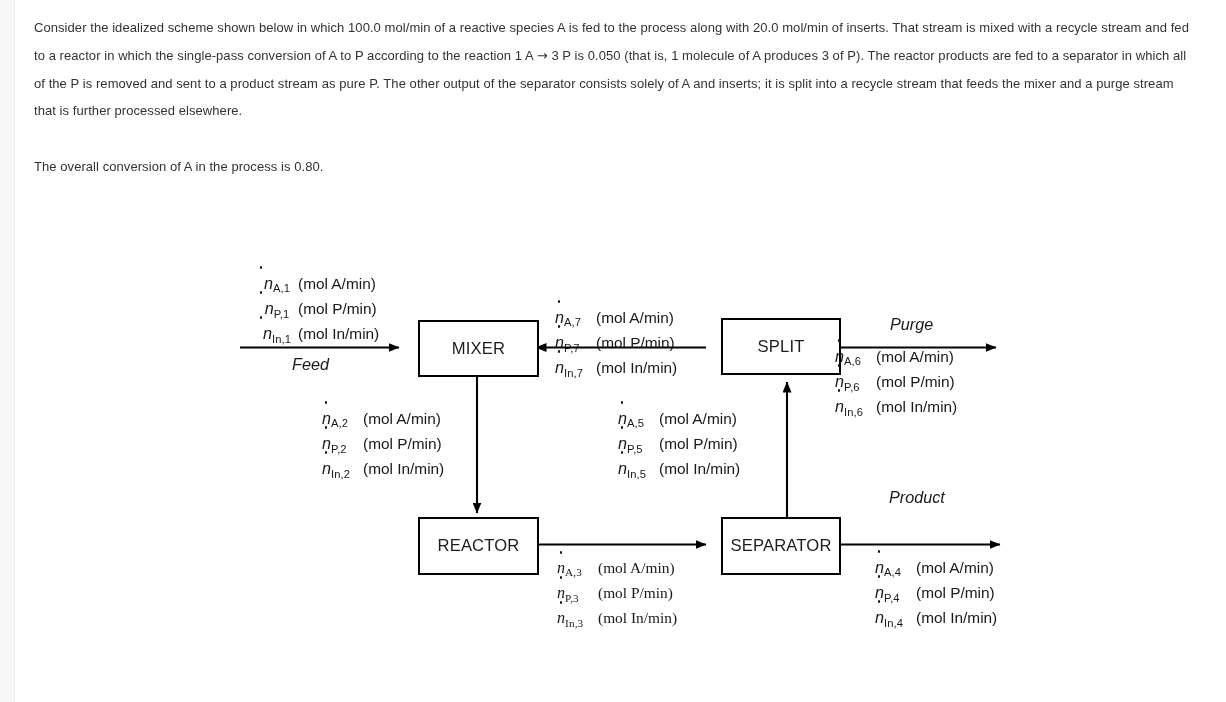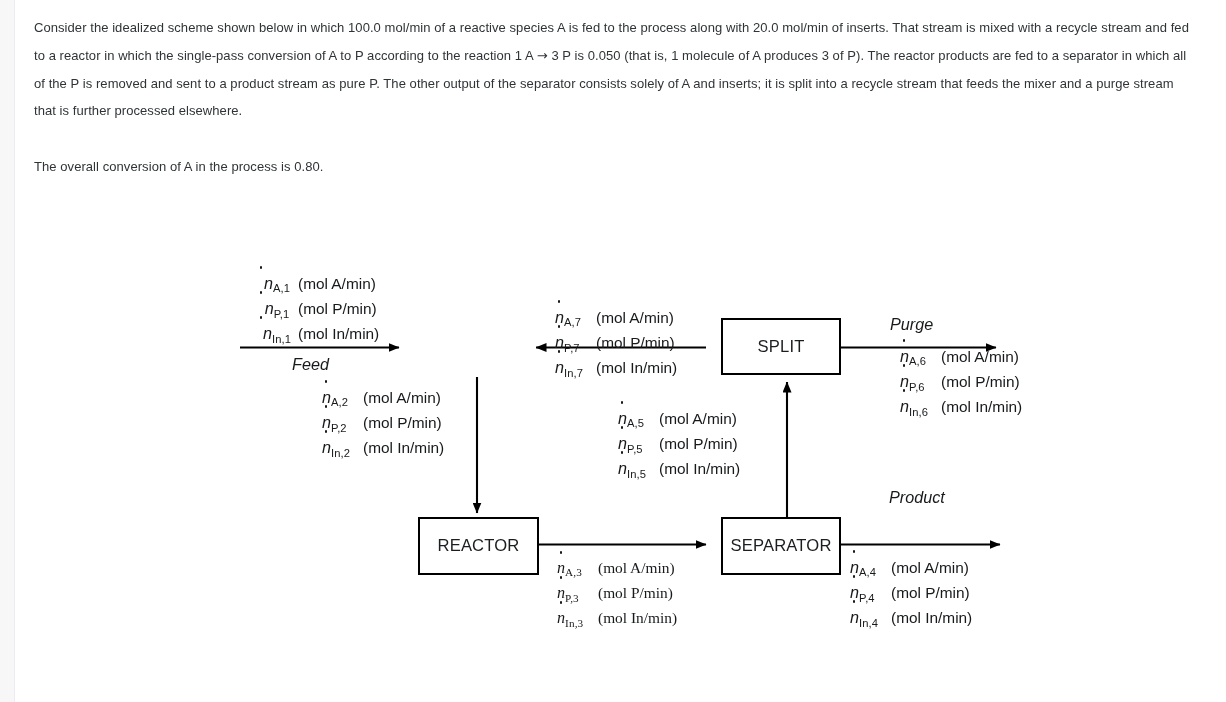--- a/index.html
+++ b/index.html
@@ -161,20 +161,23 @@
 
         <line x1="524" y1="544.5" x2="691" y2="544.5" stroke="#000000" stroke-width="2.1" marker-end="url(#arrowR)"></line>
 
         <line x1="772" y1="517" x2="772" y2="382" stroke="#000000" stroke-width="2.1" marker-end="url(#arrowU)"></line>
 
         <line x1="826" y1="347.5" x2="981" y2="347.5" stroke="#000000" stroke-width="2.1" marker-end="url(#arrowR)"></line>
 
         <line x1="826" y1="544.5" x2="985" y2="544.5" stroke="#000000" stroke-width="2.1" marker-end="url(#arrowR)"></line>
       </svg>
 
+      <div class="unit-box" style="left:403px; top:320px; width:121px; height:57px;">
+        <span>MIXER</span>
+      </div>
 
       <div class="unit-box" style="left:706px; top:318px; width:120px; height:57px;">
         <span>SPLIT</span>
       </div>
 
       <div class="unit-box" style="left:403px; top:517px; width:121px; height:58px;">
         <span>REACTOR</span>
       </div>
 
       <div class="unit-box" style="left:706px; top:517px; width:120px; height:58px;">
@@ -208,36 +211,36 @@
         <div class="row">
           <span class="sym sym-col"><span class="dot"></span><span>n</span><span class="sub">P,7</span></span>
           <span class="units">(mol P/min)</span>
         </div>
         <div class="row">
           <span class="sym sym-col"><span class="dot"></span><span>n</span><span class="sub">In,7</span></span>
           <span class="units">(mol In/min)</span>
         </div>
       </div>
 
-      <div class="stream-label" style="left:885px; top:345px;">
+      <div class="stream-label" style="left:820px; top:345px;">
         <div class="row">
           <span class="sym sym-col"><span class="dot"></span><span>n</span><span class="sub">A,6</span></span>
           <span class="units">(mol A/min)</span>
         </div>
         <div class="row">
           <span class="sym sym-col"><span class="dot"></span><span>n</span><span class="sub">P,6</span></span>
           <span class="units">(mol P/min)</span>
         </div>
         <div class="row">
           <span class="sym sym-col"><span class="dot"></span><span>n</span><span class="sub">In,6</span></span>
           <span class="units">(mol In/min)</span>
         </div>
       </div>
 
-      <div class="stream-label" style="left:307px; top:386px;">
+      <div class="stream-label" style="left:307px; top:407px;">
         <div class="row">
           <span class="sym sym-col"><span class="dot"></span><span>n</span><span class="sub">A,2</span></span>
           <span class="units">(mol A/min)</span>
         </div>
         <div class="row">
           <span class="sym sym-col"><span class="dot"></span><span>n</span><span class="sub">P,2</span></span>
           <span class="units">(mol P/min)</span>
         </div>
         <div class="row">
           <span class="sym sym-col"><span class="dot"></span><span>n</span><span class="sub">In,2</span></span>
@@ -268,21 +271,21 @@
         <div class="row">
           <span class="sym sym-col"><span class="dot"></span><span>n</span><span class="sub">P,3</span></span>
           <span class="units">(mol P/min)</span>
         </div>
         <div class="row">
           <span class="sym sym-col"><span class="dot"></span><span>n</span><span class="sub">In,3</span></span>
           <span class="units">(mol In/min)</span>
         </div>
       </div>
 
-      <div class="stream-label" style="left:835px; top:556px;">
+      <div class="stream-label" style="left:860px; top:556px;">
         <div class="row">
           <span class="sym sym-col"><span class="dot"></span><span>n</span><span class="sub">A,4</span></span>
           <span class="units">(mol A/min)</span>
         </div>
         <div class="row">
           <span class="sym sym-col"><span class="dot"></span><span>n</span><span class="sub">P,4</span></span>
           <span class="units">(mol P/min)</span>
         </div>
         <div class="row">
           <span class="sym sym-col"><span class="dot"></span><span>n</span><span class="sub">In,4</span></span>

